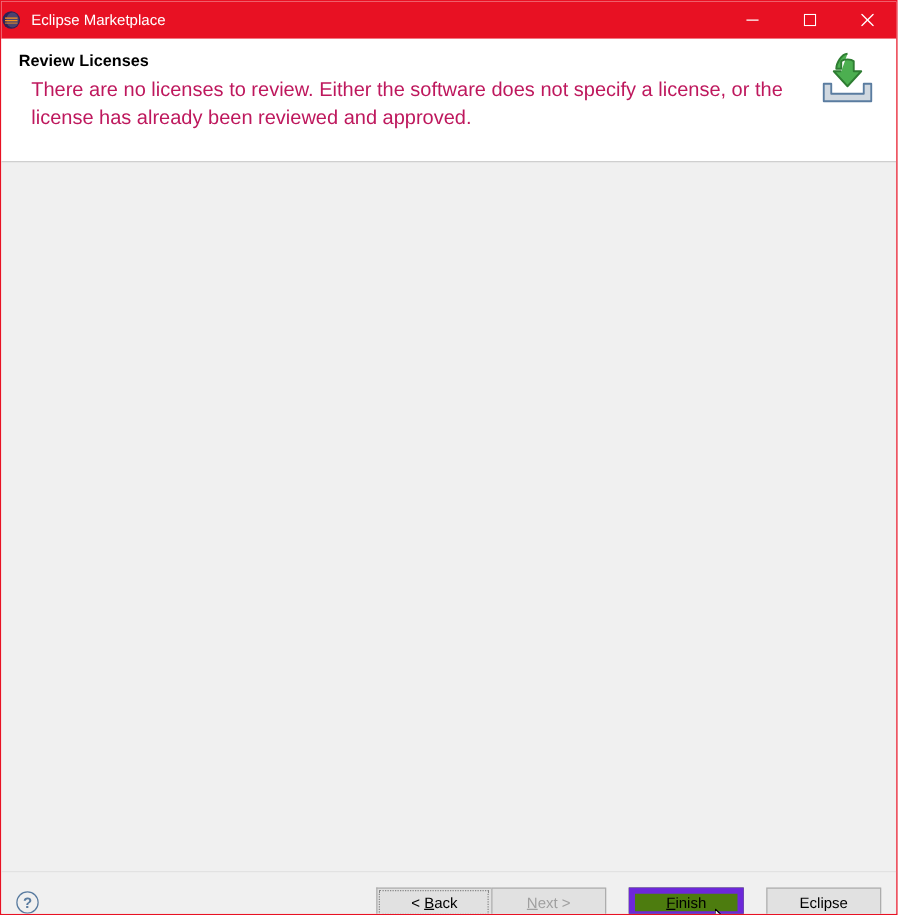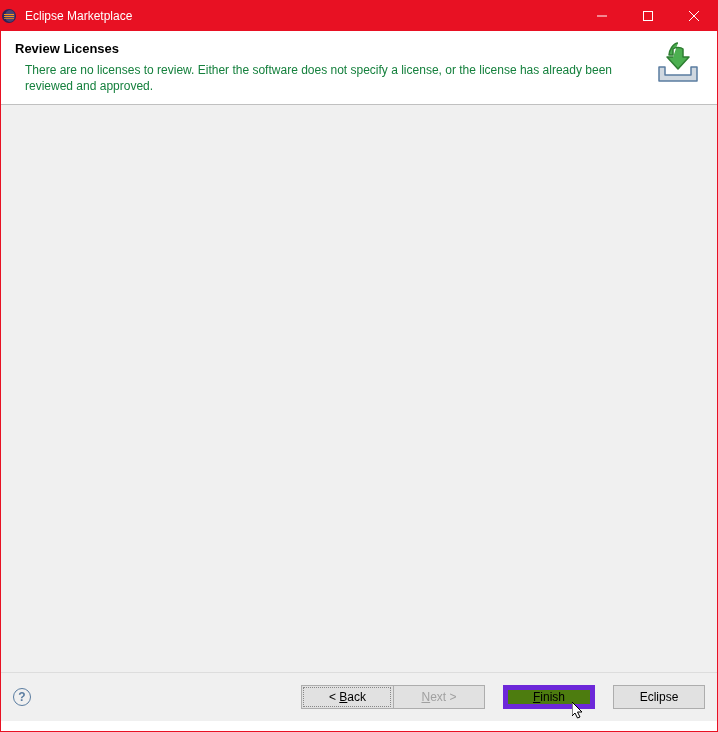--- a/index.html
+++ b/index.html
@@ -39,37 +39,37 @@
     display: flex;
     align-items: center;
     justify-content: center;
     color: #fff;
     font-family: "Segoe UI Symbol", sans-serif;
     font-size: 10px;
   }
   .header {
     background: #fff;
     border-bottom: 1px solid #c0c0c0;
-    padding: 10px 14px 10px 14px;
+    padding: 10px 14px 24px 14px;
     display: flex;
     align-items: flex-start;
     gap: 10px;
   }
   .header-text {
     flex: 1;
   }
   .header-text h1 {
     font-size: 13px;
     font-weight: bold;
     color: #000;
     margin-bottom: 6px;
   }
   .header-text p {
-    font-size: 12px;
-    color: #15803d;
+    font-size: 16px;
+    color: #be185d;
     line-height: 1.35;
     padding-left: 10px;
   }
   .header-icon {
     width: 50px;
     height: 44px;
     flex-shrink: 0;
   }
   .content {
     height: 568px;

